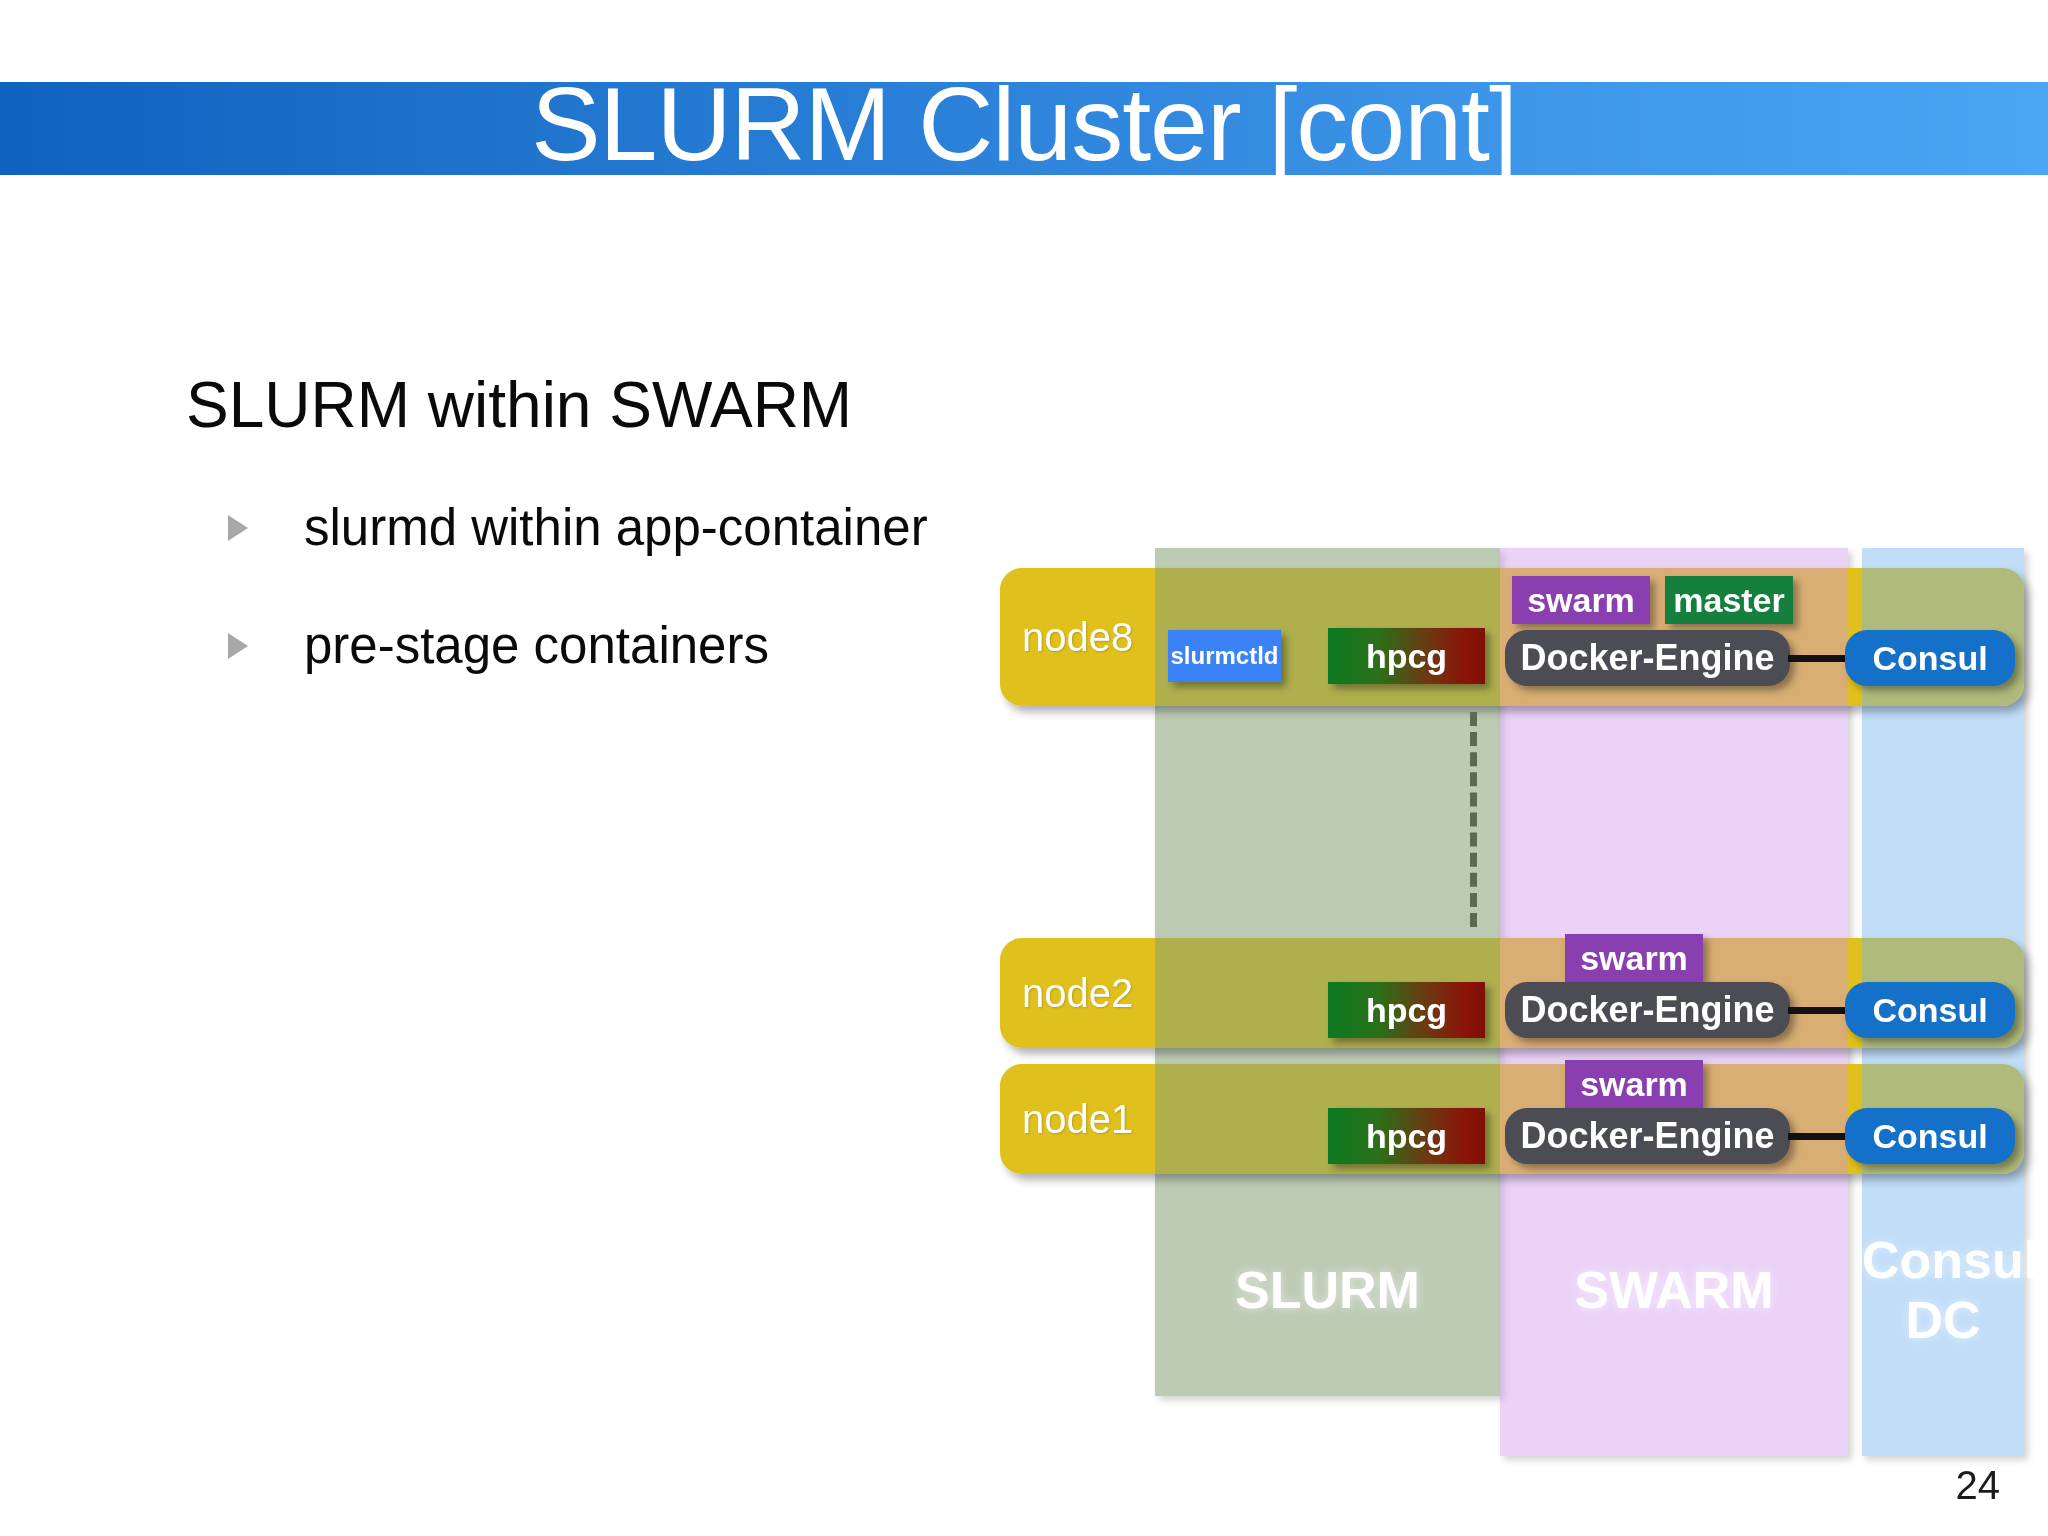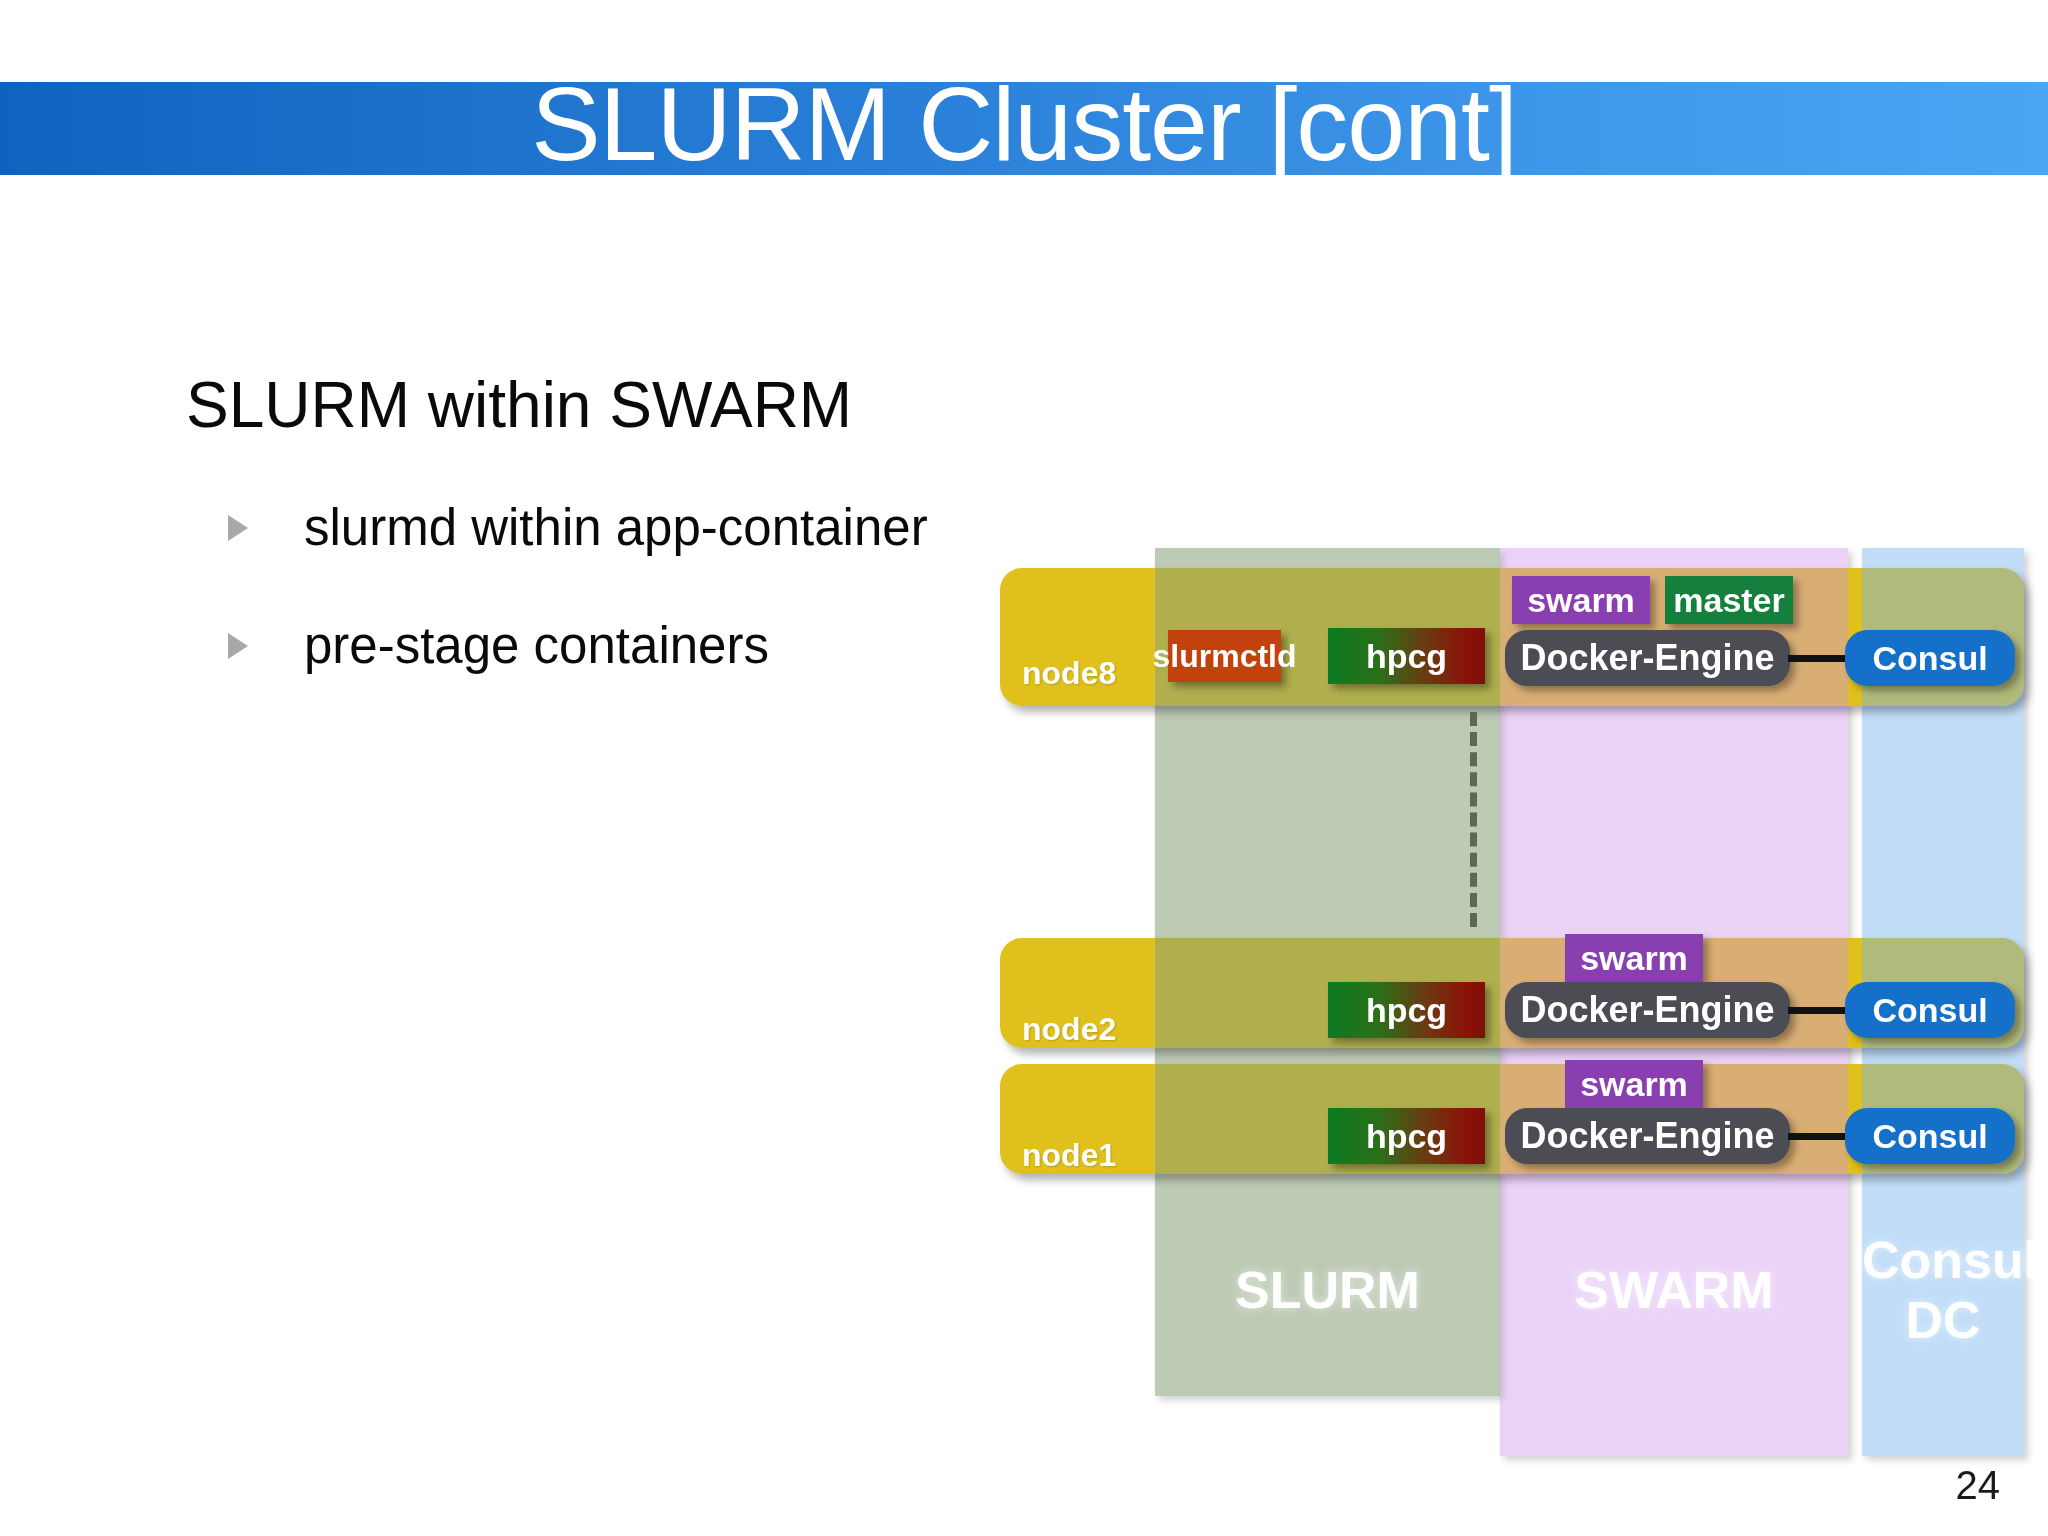--- a/index.html
+++ b/index.html
@@ -66,40 +66,40 @@
   #label-slurm{top:712px;}
   #label-swarm{top:712px;}
   #label-consul{top:682px;line-height:60px;}
   
   .node-row{
     position:absolute;border-radius:22px;
     box-shadow:5px 6px 9px rgba(0,0,0,0.30);
   }
   .node-name{
     position:absolute;left:22px;top:50%;transform:translateY(-50%);
-    color:#ffffff;font-weight:700;font-size:32px;
-    text-shadow:1px 1px 2px rgba(0,0,0,0.18);white-space:nowrap;margin-top:36px;
+    color:#ffffff;font-weight:400;font-size:40px;
+    text-shadow:1px 1px 2px rgba(0,0,0,0.18);white-space:nowrap;
   }
   
   .node-base{
     position:absolute;left:0;top:0;height:100%;width:100%;
     background:#e0c01c;border-radius:22px;
   }
   
   .seg{position:absolute;top:0;height:100%;}
   .seg-slurm{background:rgba(134,160,120,0.55);}
   .seg-swarm{background:rgba(207,150,238,0.42);}
   .seg-consul{background:rgba(118,180,240,0.45);}
   
   .box{
     position:absolute;display:flex;align-items:center;justify-content:center;
     color:#ffffff;font-weight:700;white-space:nowrap;
     box-shadow:5px 5px 7px rgba(0,0,0,0.34);
   }
-  .box-slurmctld{background:#c2410c;font-size:32px;}
+  .box-slurmctld{background:#3b82f6;font-size:24px;}
   .box-hpcg{
     background:linear-gradient(to right,#0c7a22 0%,#2a7018 32%,#6b3a12 62%,#8c1208 88%,#7d1005 100%);
     font-size:34px;
   }
   .box-swarm{background:#8a3fb0;font-size:34px;}
   .box-master{background:#15803d;font-size:34px;}
   .box-docker{background:#4c4c54;border-radius:22px;font-size:36px;}
   .box-consul{background:#1470c8;border-radius:22px;font-size:34px;}
   .link-line{
     position:absolute;height:7px;background:#111111;

